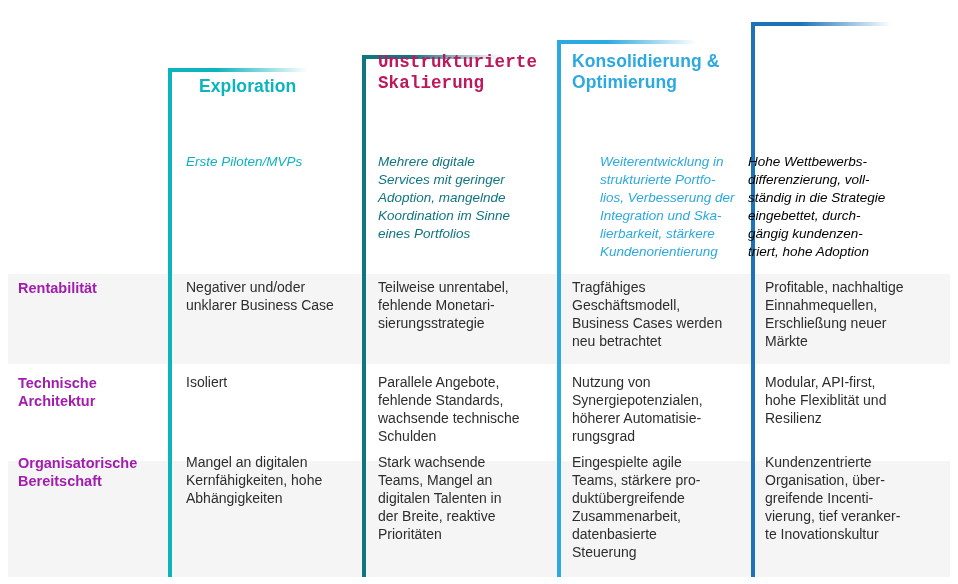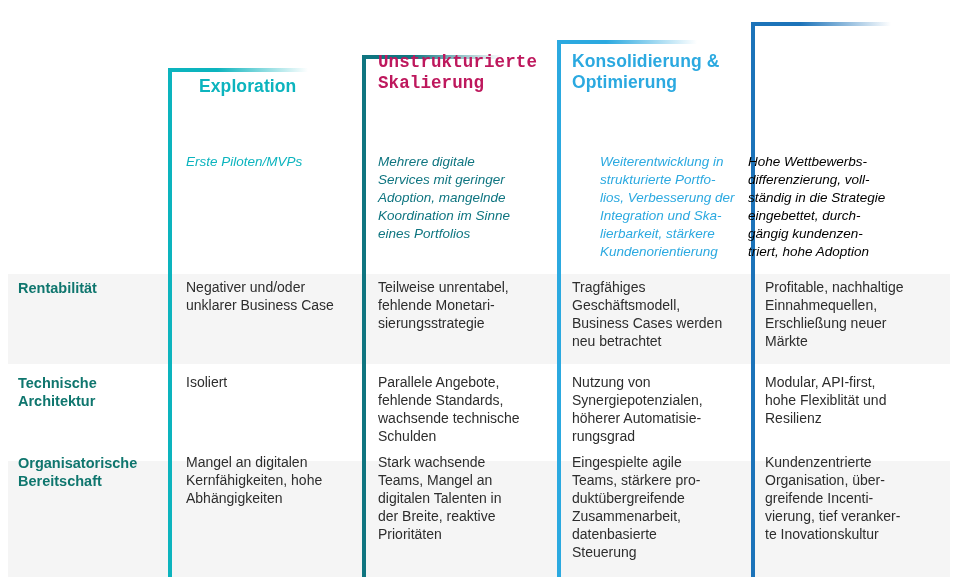--- a/index.html
+++ b/index.html
@@ -36,21 +36,21 @@
   .d2 { left:378px; color:#0F7580; }
   .d3 { left:572px; color:#2BA9E0;margin-left:28px; }
   .d4 { left:748px; color:#000000; }
   
   .band { position:absolute; left:8px; width:942px; background:#F5F5F5; z-index:1; }
   .band1 { top:274px; height:90px; }
   .band3 { top:461px; height:116px; }
   
   .row-label {
     position:absolute; left:18px; width:142px; font-weight:bold;
-    font-size:14.5px; line-height:1.27; color:#0f766e; z-index:4; white-space:pre-line;
+    font-size:14.5px; line-height:1.27; color:#a21caf; z-index:4; white-space:pre-line;
   }
   .cell {
     position:absolute; width:170px; font-size:14px; line-height:1.28;
     color:#2D2D2D; z-index:4; white-space:pre-line;
   }
   .top-r1 { top:279px; }
   .top-r2 { top:374px; }
   .top-r3 { top:454px; }
   .cc1 { left:186px; } .cc2 { left:378px; } .cc3 { left:572px; } .cc4 { left:765px; }
 </style>

